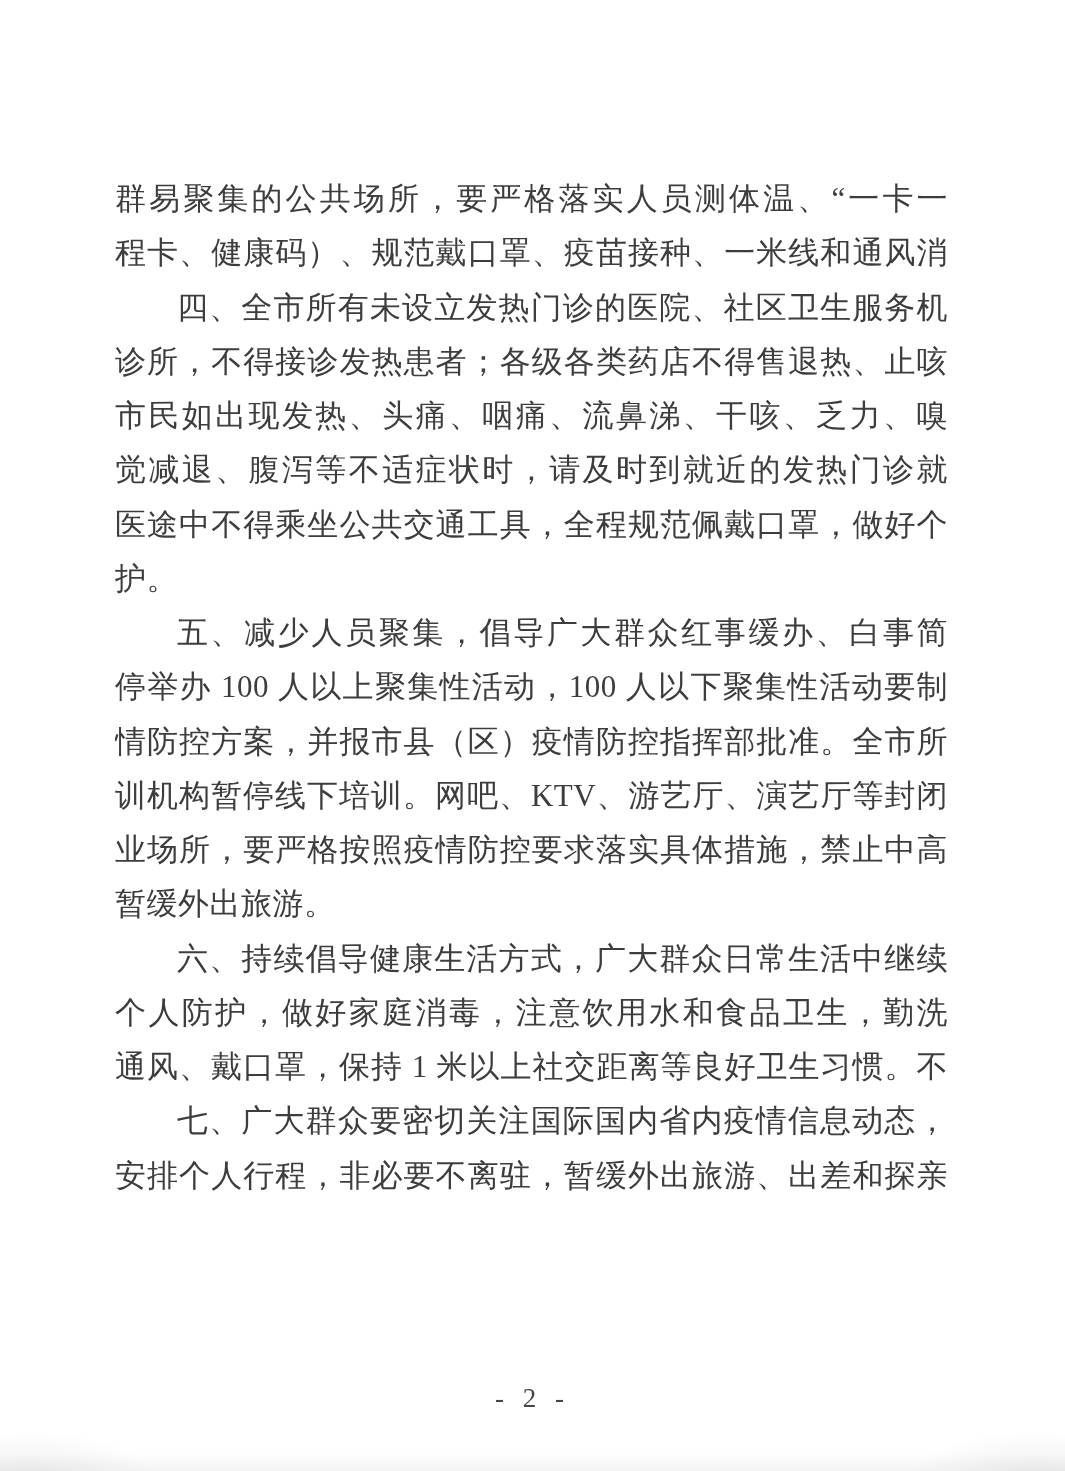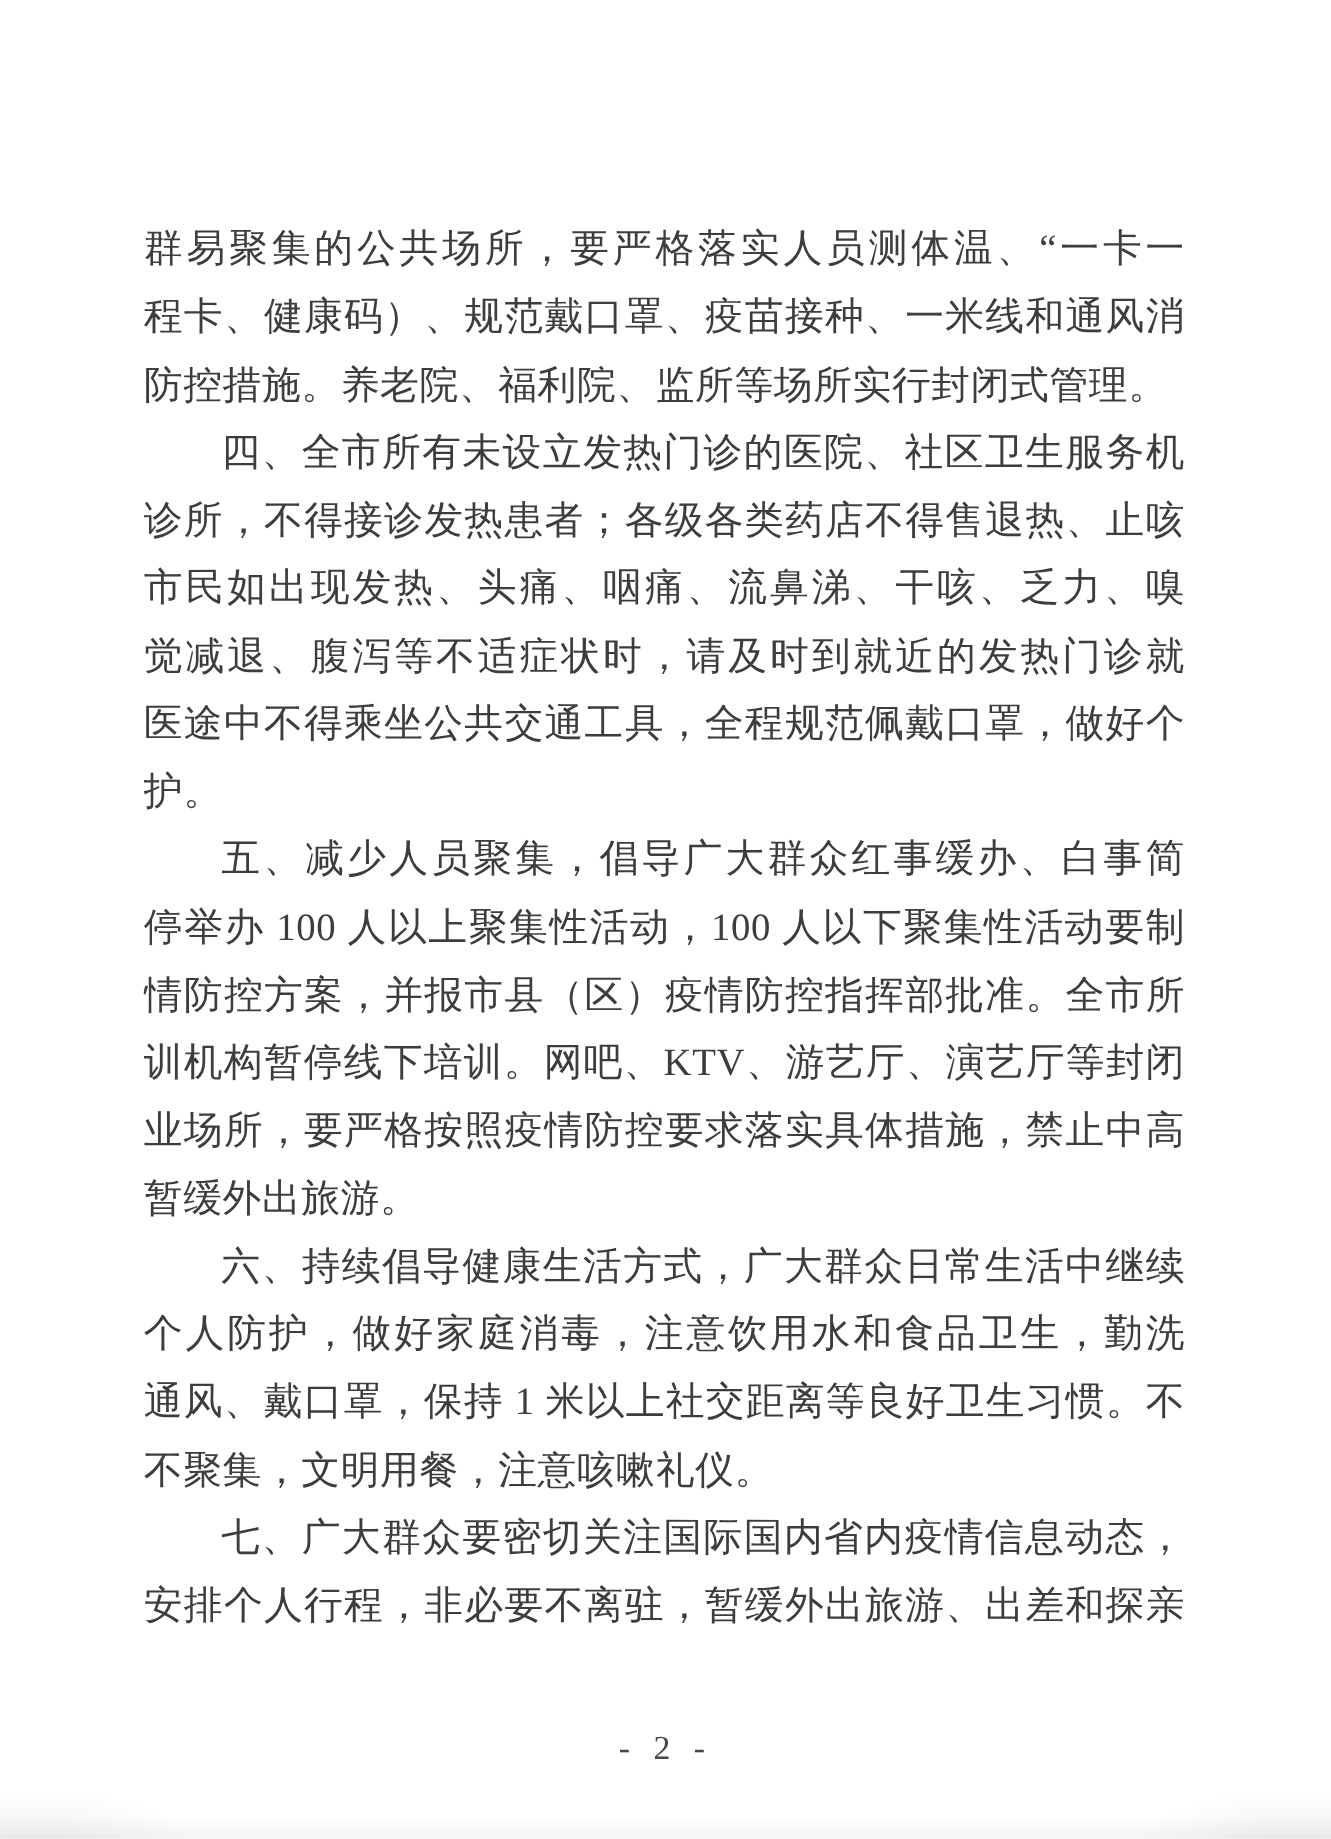--- a/index.html
+++ b/index.html
@@ -68,37 +68,35 @@
   }
 </style>
 </head>
 <body>
 
 <div class="scanned-page" style="position:absolute;inset:0;">
 
   <div class="text-body">
     <div class="line">群易聚集的公共场所，要严格落实人员测体温、“一卡一码”（行</div>
     <div class="line">程卡、健康码）、规范戴口罩、疫苗接种、一米线和通风消毒等</div>
-    <div class="line end">防控措施。养老院、福利院、监所等场所实行封闭式管理。</div>
     <div class="line indent">四、全市所有未设立发热门诊的医院、社区卫生服务机构、</div>
     <div class="line">诊所，不得接诊发热患者；各级各类药店不得售退热、止咳药品。</div>
     <div class="line">市民如出现发热、头痛、咽痛、流鼻涕、干咳、乏力、嗅（味）</div>
     <div class="line">觉减退、腹泻等不适症状时，请及时到就近的发热门诊就诊，就</div>
     <div class="line">医途中不得乘坐公共交通工具，全程规范佩戴口罩，做好个人防</div>
     <div class="line end">护。</div>
     <div class="line indent">五、减少人员聚集，倡导广大群众红事缓办、白事简办，暂</div>
     <div class="line">停举办 100 人以上聚集性活动，100 人以下聚集性活动要制定疫</div>
     <div class="line">情防控方案，并报市县（区）疫情防控指挥部批准。全市所有培</div>
     <div class="line">训机构暂停线下培训。网吧、KTV、游艺厅、演艺厅等封闭式营</div>
     <div class="line">业场所，要严格按照疫情防控要求落实具体措施，禁止中高风险</div>
     <div class="line end">暂缓外出旅游。</div>
     <div class="line indent">六、持续倡导健康生活方式，广大群众日常生活中继续加强</div>
     <div class="line">个人防护，做好家庭消毒，注意饮用水和食品卫生，勤洗手、常</div>
     <div class="line">通风、戴口罩，保持 1 米以上社交距离等良好卫生习惯。不扎堆、</div>
-    <div class="line end">不聚集，文明用餐，注意咳嗽礼仪。</div>
     <div class="line indent">七、广大群众要密切关注国际国内省内疫情信息动态，谨慎</div>
     <div class="line">安排个人行程，非必要不离驻，暂缓外出旅游、出差和探亲访友，</div>
   </div>
 
   <div class="page-footer">- 2 -</div>
 
   <div class="scan-artifact scan-bottom"></div>
   <div class="scan-artifact scan-corner-left"></div>
   <div class="scan-artifact scan-corner-right"></div>
 

